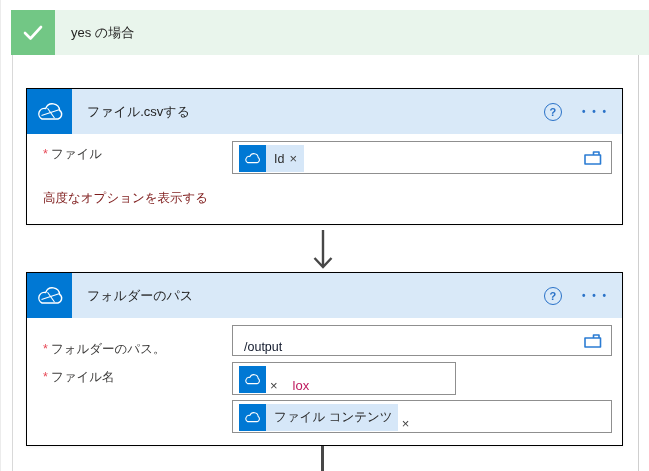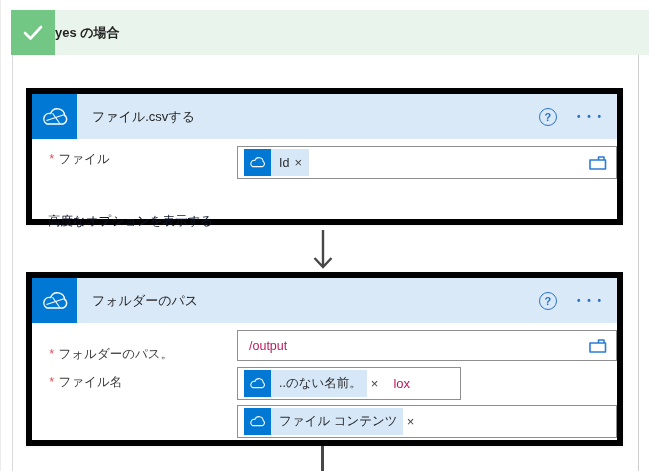--- a/index.html
+++ b/index.html
@@ -1,49 +1,49 @@
 <!DOCTYPE html>
 <html><head>
 <meta charset="utf-8">
 <style>
   html,body{margin:0;padding:0;background:#fff;font-family:"Liberation Sans","DejaVu Sans",sans-serif;}
   .stage{position:relative;width:649px;height:471px;background:#fff;overflow:hidden;border-left:1px solid #ececec;}
 
   
   .branch-bar{position:absolute;left:10px;top:10px;width:639px;height:45px;background:#e9f5ec;display:flex;align-items:center;}
   .check-sq{width:44px;height:45px;background:#72c785;display:flex;align-items:center;justify-content:center;flex:0 0 auto;}
-  .branch-label{margin-left:0;font-size:13px;font-weight:700;color:#252423;}
+  .branch-label{margin-left:16px;font-size:13px;font-weight:400;color:#252423;}
 
   
   .v-line{position:absolute;top:55px;bottom:0;width:1px;background:#d9d9d9;}
   .v-line.left{left:11px;}
   .v-line.right{left:637px;background:#cfcfcf;}
 
   
-  .card{position:absolute;left:25px;width:597px;background:#fff;border:6px solid #000000;box-shadow:0 1px 3px rgba(0,0,0,.06);box-sizing:border-box;}
+  .card{position:absolute;left:25px;width:597px;background:#fff;border:1px solid #000000;box-shadow:0 1px 3px rgba(0,0,0,.06);box-sizing:border-box;}
   .card1{top:88px;height:137px;}
   .card2{top:272px;height:174px;}
   .card-header{position:absolute;left:0;top:0;right:0;height:45px;background:#d9e9f8;display:flex;align-items:center;}
   .app-icon{width:45px;height:45px;background:#0078d4;display:flex;align-items:center;justify-content:center;flex:0 0 auto;}
   .card-title{margin-left:15px;font-size:13px;color:#242424;}
   .hdr-actions{position:absolute;right:14px;top:0;height:45px;display:flex;align-items:center;gap:20px;}
   .help-ic{width:18px;height:18px;border:1.5px solid #2a72c8;border-radius:50%;color:#2a72c8;font-size:11px;font-weight:700;display:flex;align-items:center;justify-content:center;box-sizing:border-box;cursor:pointer;}
   .more-ic{color:#2a72c8;font-size:10px;font-weight:700;letter-spacing:2px;cursor:pointer;}
 
-  .flabel{position:absolute;left:16px;font-size:12.5px;color:#3b3a39;white-space:nowrap;font-family:Liberation Mono, monospace;}
+  .flabel{position:absolute;left:16px;font-size:12.5px;color:#3b3a39;white-space:nowrap;}
   .req{color:#e74856;margin-right:3px;}
-  .finput{position:absolute;background:#fff;border:1px solid #8f8f8f;box-sizing:border-box;display:flex;align-items:center;padding:12px 6px;cursor:text;}
+  .finput{position:absolute;background:#fff;border:1px solid #8f8f8f;box-sizing:border-box;display:flex;align-items:flex-end;padding:1px 6px;cursor:text;}
   .pill{display:inline-flex;align-items:center;background:#d6e7f8;height:27px;flex:0 0 auto;}
   .pill-icon{width:27px;height:27px;background:#0078d4;display:flex;align-items:center;justify-content:center;flex:0 0 auto;}
   .pill-text{padding:0 5px 0 8px;font-size:12.5px;color:#2b2b2b;white-space:nowrap;}
   .pill-x{color:#424242;font-size:13px;padding-right:7px;cursor:pointer;}
   .suffix{margin-left:8px;font-size:13px;color:#be185d;}
-  .val-text{font-size:12.5px;color:#be185d;padding-left:5px;}
+  .val-text{font-size:12.5px;color:#0f172a;padding-left:5px;}
   .folder-btn{position:absolute;right:8px;top:50%;transform:translateY(-50%);cursor:pointer;display:flex;}
-  .adv-link{position:absolute;left:16px;top:119px;font-size:12.5px;color:#0f172a;cursor:pointer;}
+  .adv-link{position:absolute;left:16px;top:101px;font-size:12.5px;color:#7f1d1d;cursor:pointer;}
 
   .connector{position:absolute;left:308px;top:229px;}
   .bottom-line{position:absolute;left:320px;top:446px;width:3px;height:25px;background:#474747;}
 </style>
 </head>
 <body>
 
 <div class="stage">
 
   <div class="branch-bar">
@@ -128,21 +128,20 @@
     </div>
 
     <div class="flabel" style="top:96px"><span class="req">*</span><span>ファイル名</span></div>
     <div class="finput" style="left:205px;top:89px;width:224px;height:33px">
       <span class="pill">
         <span class="pill-icon">
           <svg width="19" height="15" viewBox="0 0 32 24" fill="none" stroke="#ffffff" stroke-width="1.8" stroke-linejoin="round">
             <path d="M25.6 10.4a7.2 7.2 0 0 0-13.9-1.9A5.6 5.6 0 0 0 8 19h16a4.8 4.8 0 0 0 1.6-8.6z"></path>
           </svg>
         </span>
-        <span class="pill-text">..のない名前。</span>
       </span>
       <span class="pill-x" style="margin-left:4px">×</span>
       <span class="suffix">lox</span>
     </div>
 
     <div class="finput" style="left:205px;top:127px;width:380px;height:33px">
       <span class="pill">
         <span class="pill-icon">
           <svg width="19" height="15" viewBox="0 0 32 24" fill="none" stroke="#ffffff" stroke-width="1.8" stroke-linejoin="round">
             <path d="M25.6 10.4a7.2 7.2 0 0 0-13.9-1.9A5.6 5.6 0 0 0 8 19h16a4.8 4.8 0 0 0 1.6-8.6z"></path>

